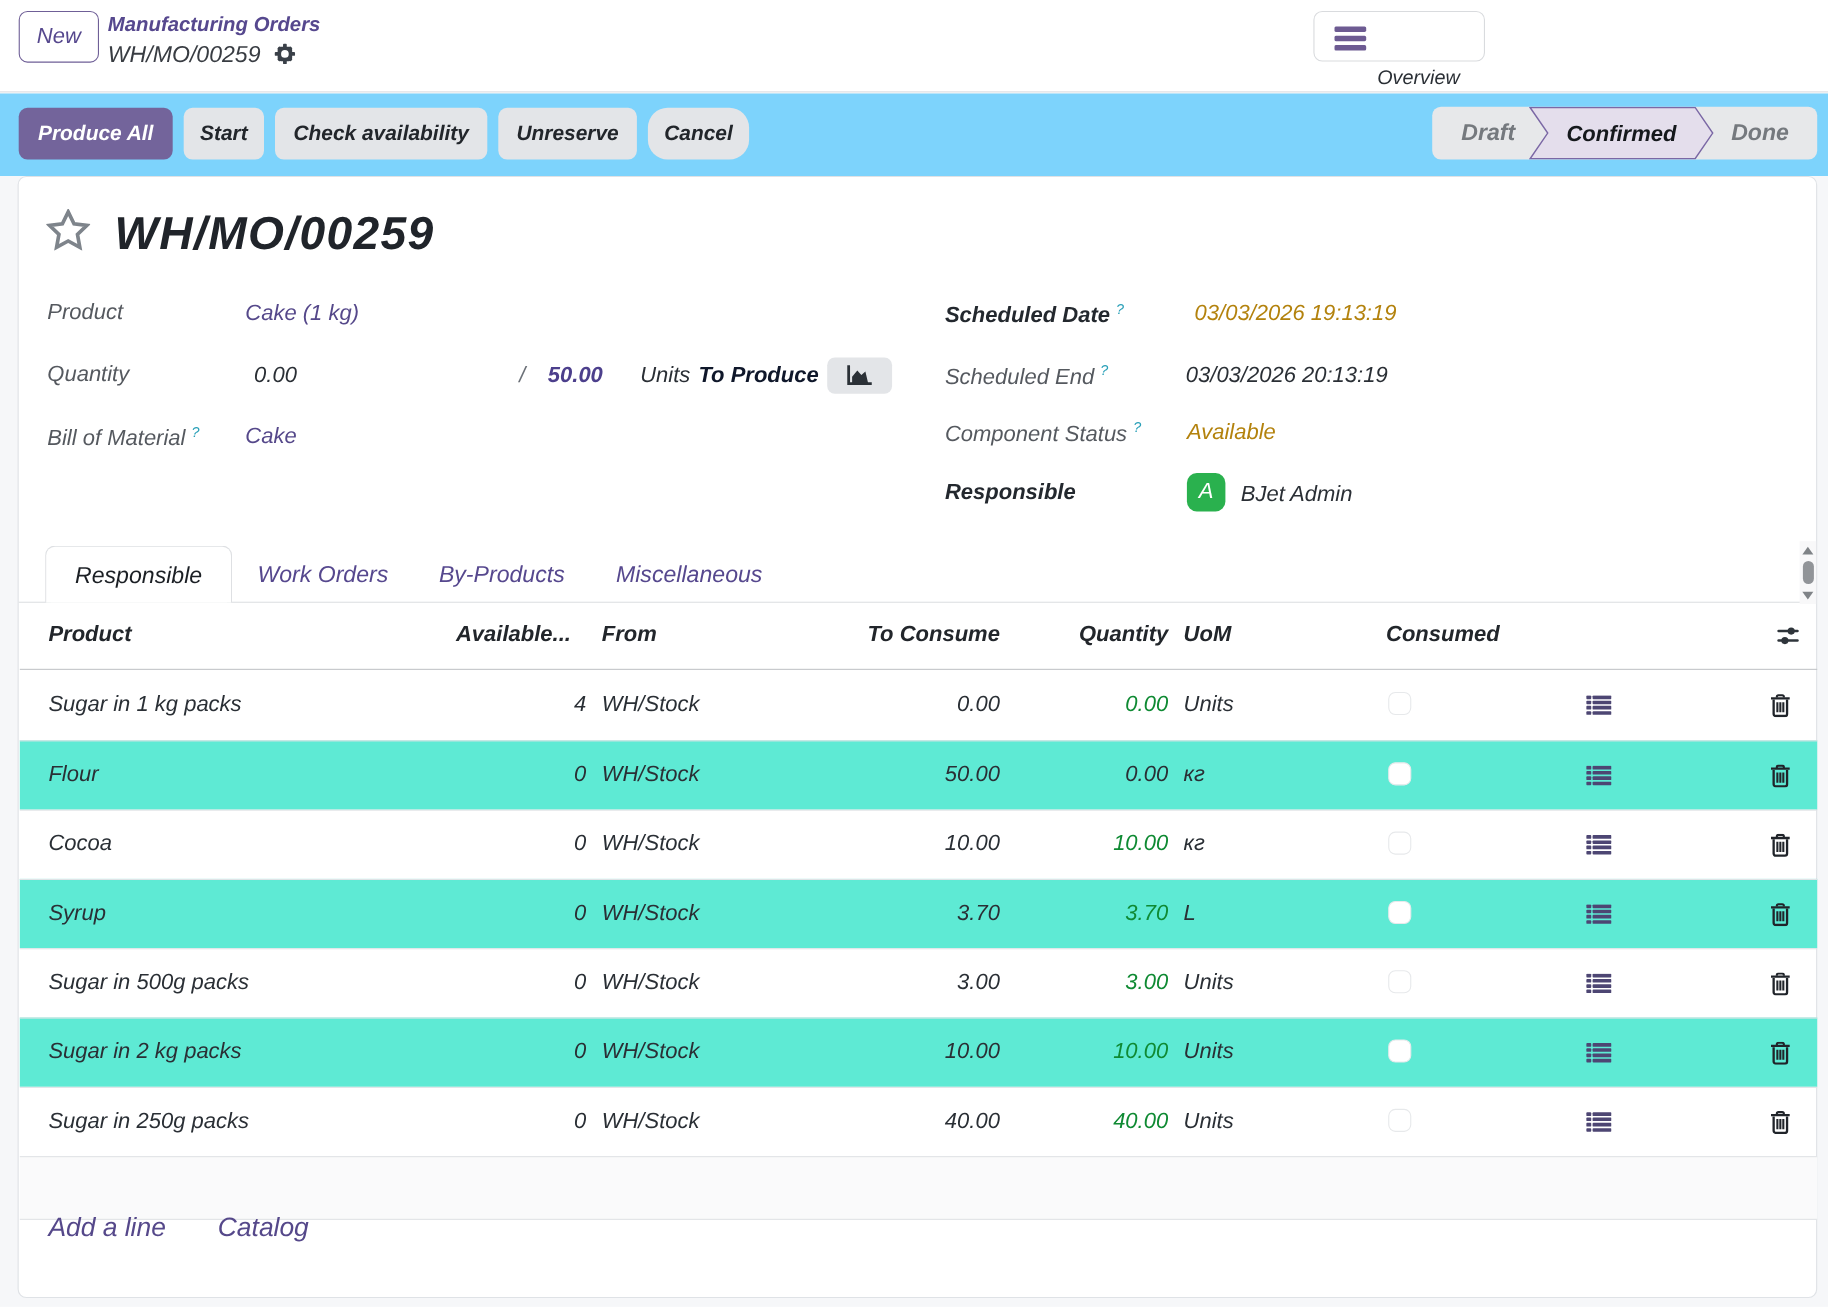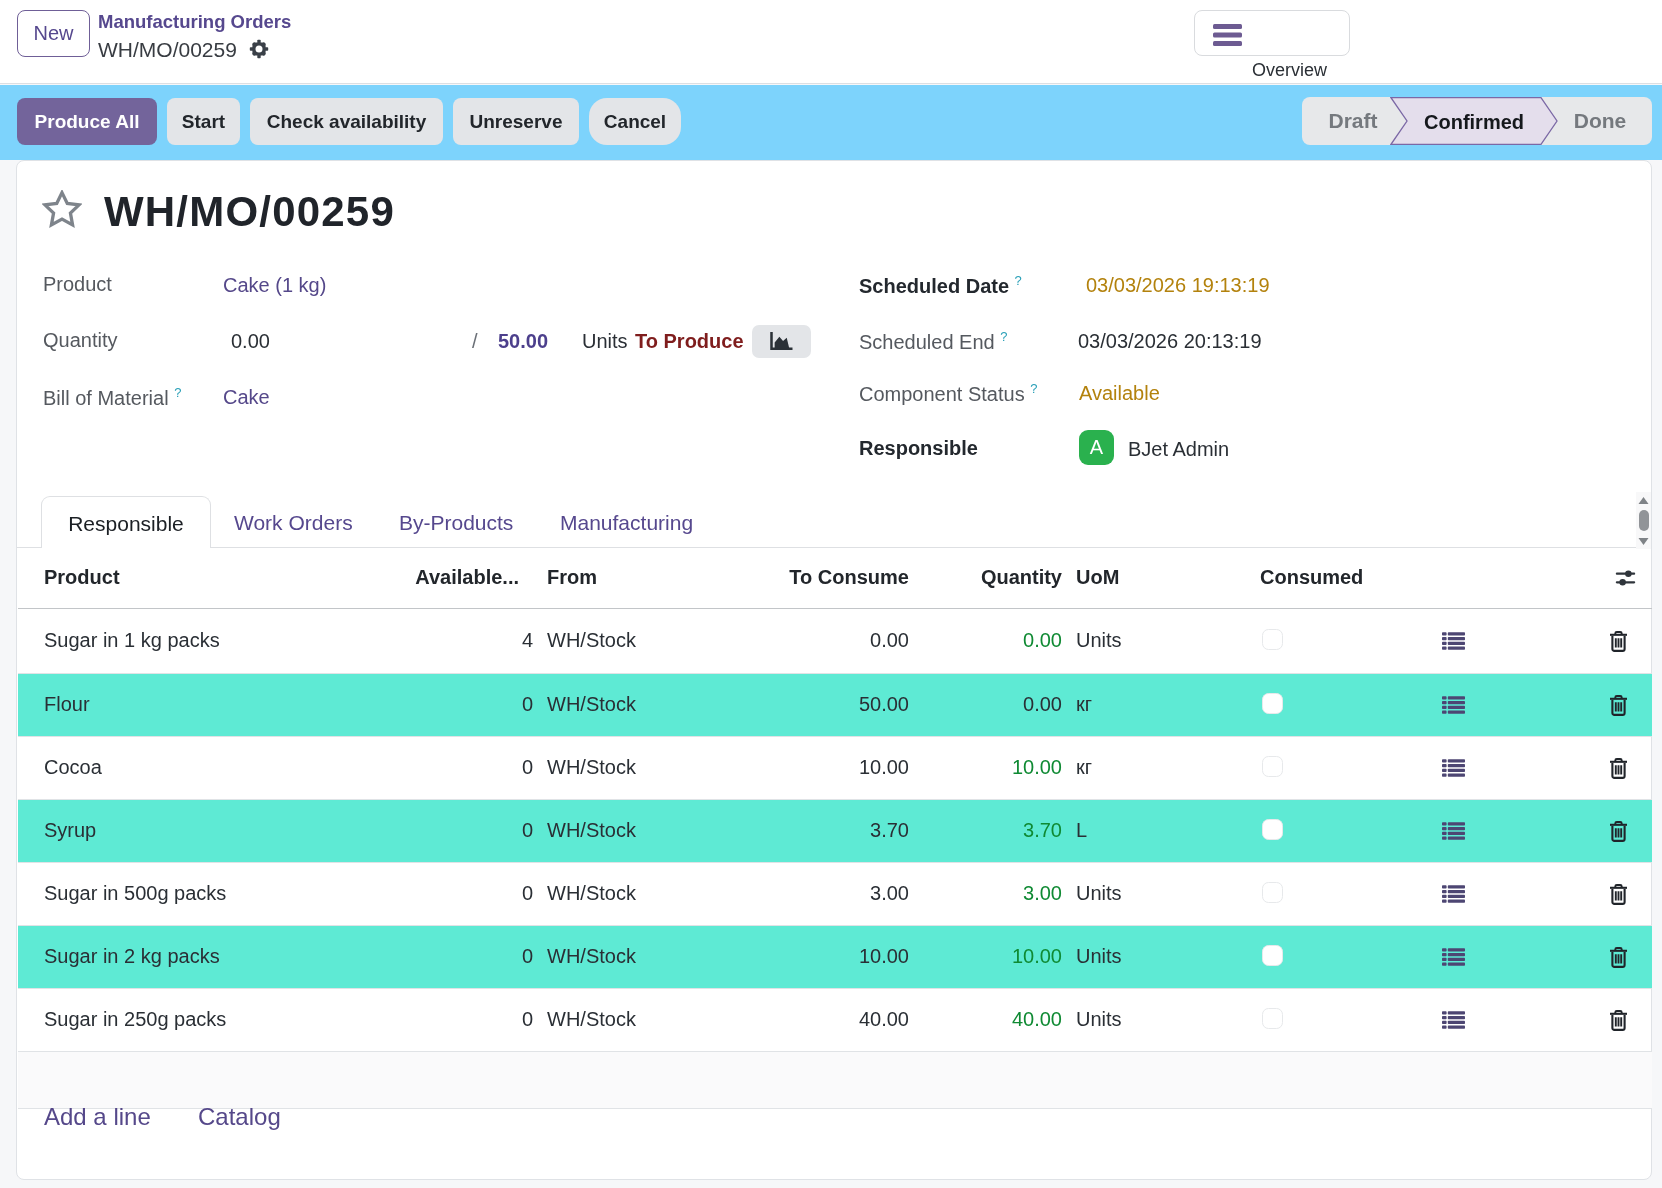--- a/index.html
+++ b/index.html
@@ -1,18 +1,18 @@
 <!DOCTYPE html>
 <html><head>
 <meta charset="utf-8">
 <style>
 * { margin:0; padding:0; box-sizing:border-box; }
 html,body { width:1662px; height:1188px; overflow:hidden; }
 body { font-family:"Liberation Sans", sans-serif; background:#f6f7f9; color:#2a2f35; }
-#page { position:relative; width:1335px; height:1188px; }
+#page { position:relative; width:1335px; height:1188px;font-style:italic; }
 
 
 #hdr { position:absolute; left:0; top:0; width:1662px; height:84px; background:#fff; border-bottom:1px solid #dcdfe3; }
 #btn-new { position:absolute; left:17px; top:10px; width:73px; height:47px; background:#fff; border:1px solid #6f5f97; border-radius:8px; color:#56488e; font-size:20px; text-align:center; line-height:45px; }
 #bc1 { position:absolute; left:98px; top:11px; font-size:18.5px; font-weight:700; color:#56488e; }
 #bc2 { position:absolute; left:98px; top:38px; font-size:21px; color:#383c42; }
 #gear { position:absolute; left:249px; top:39px; }
 #btn-overview { position:absolute; left:1194px; top:10px; width:156px; height:46px; background:#fff; border:1px solid #d9dbde; border-radius:8px; }
 #btn-overview .bars { position:absolute; left:18px; top:12px; }
 #btn-overview .lbl { position:absolute; left:57px; top:13px; font-size:18px; color:#2a2f35;margin-top:36px; }
@@ -130,21 +130,21 @@
     <div id="title">WH/MO/00259</div>
 
     <div class="flabel" style="left:26px; top:112px;">Product</div>
     <div class="fval link" style="left:206px; top:113px;">Cake (1 kg)</div>
 
     <div class="flabel" style="left:26px; top:168px;">Quantity</div>
     <div class="fval" style="left:214px; top:169px;">0.00</div>
     <div class="fval" style="left:455px; top:169px; color:#6b7077;">/</div>
     <div class="fval" style="left:481px; top:169px; font-weight:700; color:#4c3f8c;">50.00</div>
     <div class="fval" style="left:565px; top:169px;">Units</div>
-    <div class="fval" style="left:618px; top:169px; font-weight:600; color:#7f1d1d;">To Produce</div>
+    <div class="fval" style="left:618px; top:169px; font-weight:600; color:#0f172a;">To Produce</div>
     <div id="chartbtn">
         <svg style="position:absolute;left:17px;top:6px;" width="26" height="21" viewBox="0 0 24 20">
           <path d="M2 1 V17 H22" fill="none" stroke="#2b3137" stroke-width="2.4"></path>
           <polygon points="5,17 5,11 9.5,5.5 13,9.5 16.5,6.5 19,17" fill="#2b3137"></polygon>
         </svg>
       </div>
 
     <div class="flabel" style="left:26px; top:224px;">Bill of Material <sup class="q">?</sup></div>
     <div class="fval link" style="left:206px; top:225px;">Cake</div>
 
@@ -159,21 +159,21 @@
 
     <div class="flabel" style="left:842px; top:276px; color:#23282e; font-weight:700;">Responsible</div>
     <div id="avatar">A</div>
     <div class="fval" style="left:1111px; top:277px;">BJet Admin</div>
 
     <div id="tabs">
       <div class="border"></div>
       <div id="tab-active">Responsible</div>
       <div class="tab" style="left:217px;">Work Orders</div>
       <div class="tab" style="left:382px;">By-Products</div>
-      <div class="tab" style="left:543px;">Manufacturing</div>
+      <div class="tab" style="left:543px;">Miscellaneous</div>
     </div>
 
     <div id="thead">
       <span class="cell-p">Product</span>
       <span class="cell-av" style="width:197px;">Available...</span>
       <span class="cell-from">From</span>
       <span class="cell-tc">To Consume</span>
       <span class="cell-q">Quantity</span>
       <span class="cell-uom">UoM</span>
       <span style="left:1242px;">Consumed</span>

